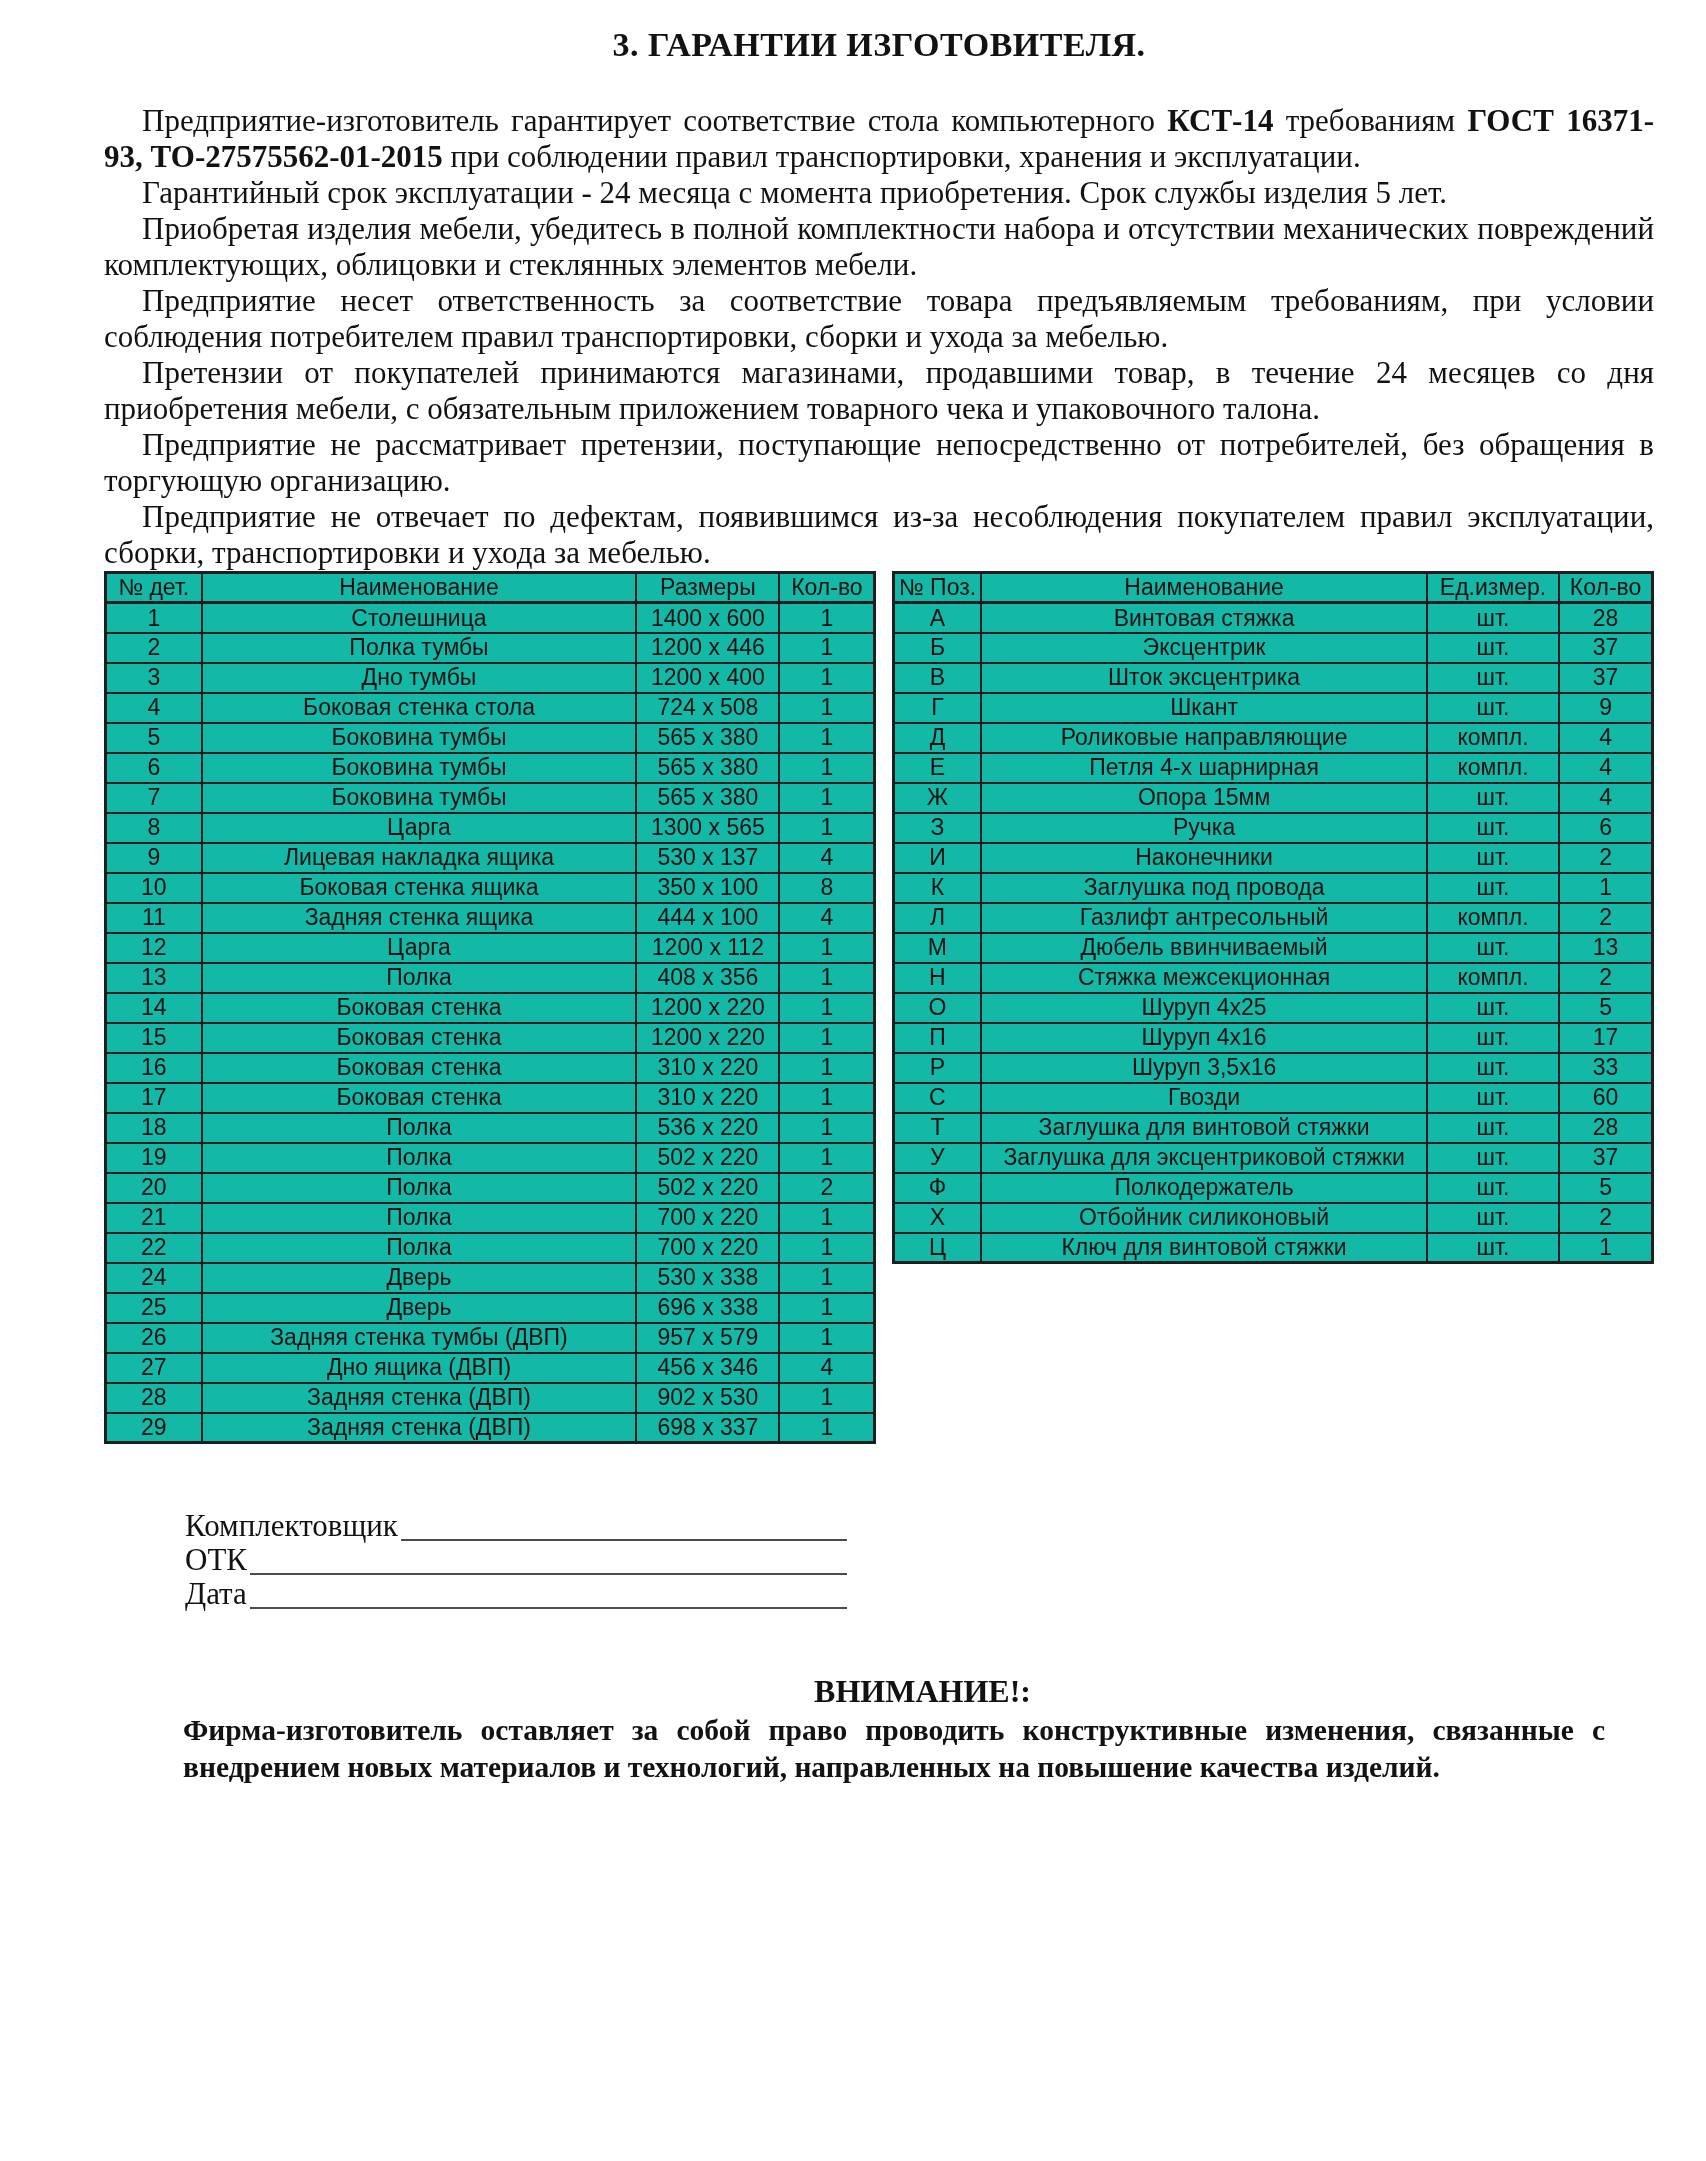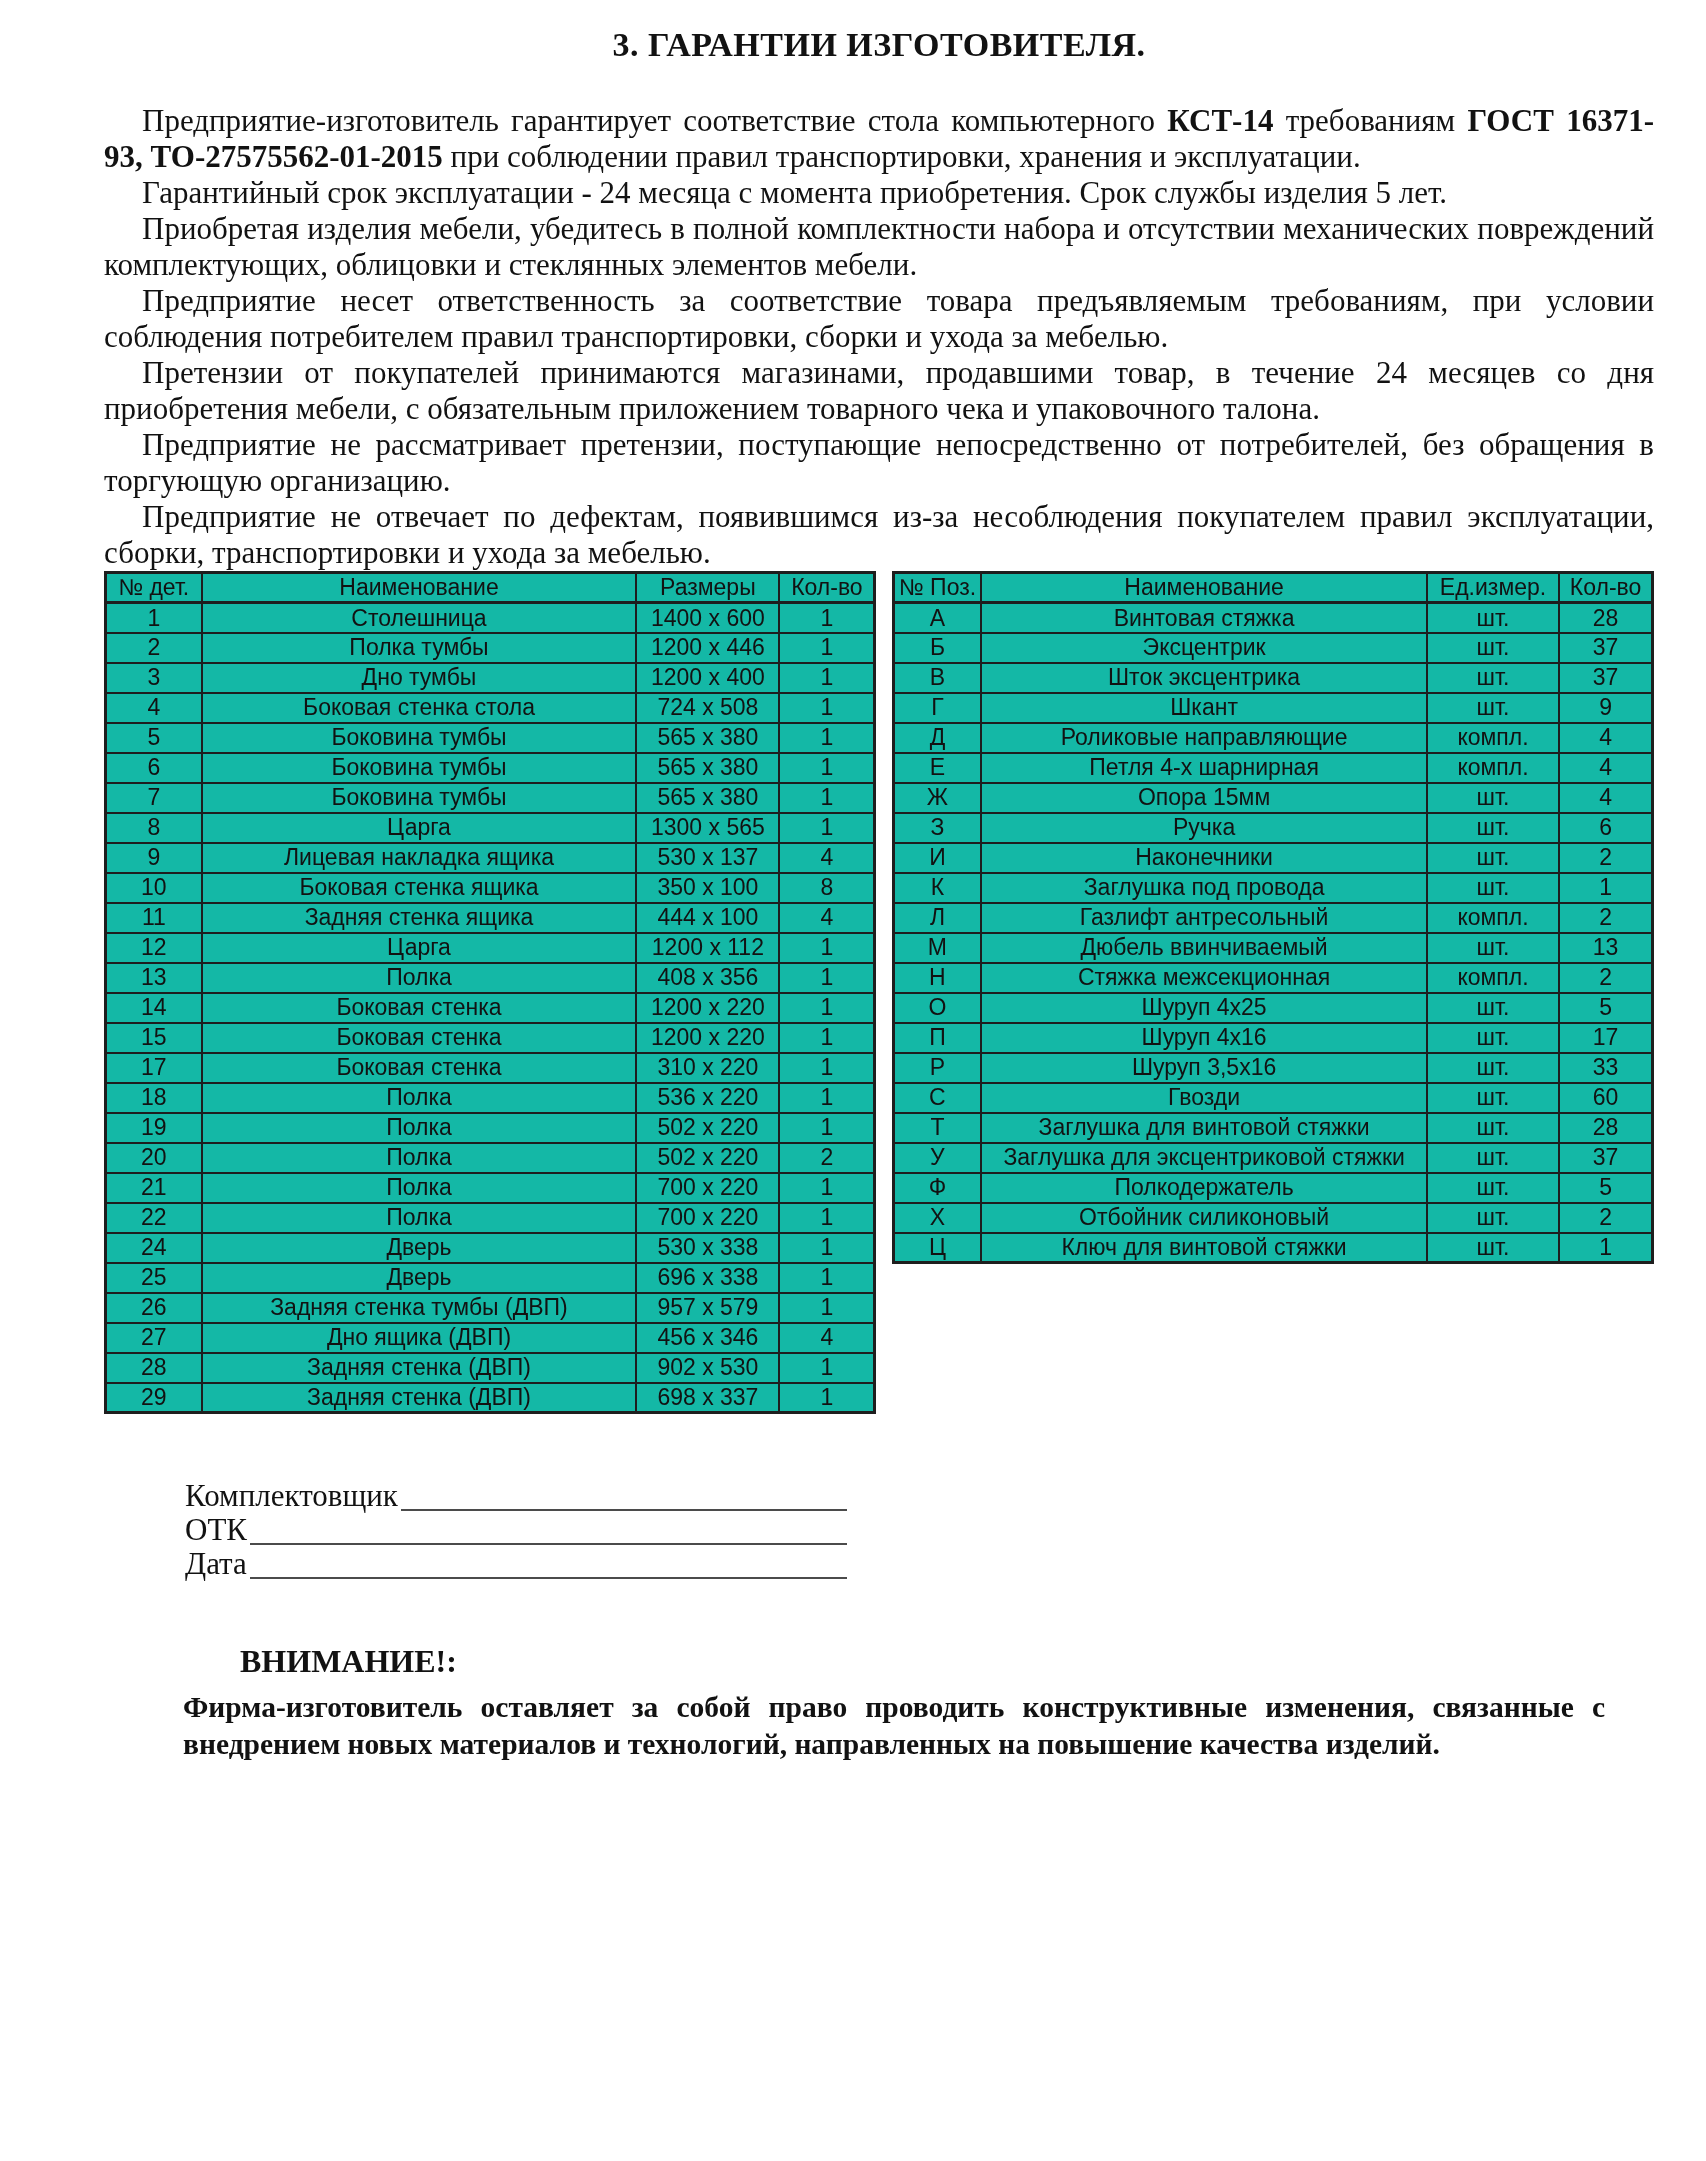--- a/index.html
+++ b/index.html
@@ -58,21 +58,21 @@
   .parts    col:nth-child(1){width:12.5%;} .parts    col:nth-child(2){width:56.5%;}
   .parts    col:nth-child(3){width:18.6%;} .parts    col:nth-child(4){width:12.4%;}
   .hardware col:nth-child(1){width:11.6%;} .hardware col:nth-child(2){width:58.7%;}
   .hardware col:nth-child(3){width:17.4%;} .hardware col:nth-child(4){width:12.3%;}
 
   .signoff { margin-top:66px; margin-left:81px; width:662px; font-size:31px; }
   .sign-row { display:flex; align-items:flex-end; height:34px; }
   .sign-row .line { flex:1; border-bottom:2.2px solid #4b4b4b; margin-bottom:2.7px; margin-left:3.3px; }
 
   .attention { margin-top:61px; margin-left:79px; margin-right:49px; }
-  .attention-title { font-size:32px; font-weight:bold; margin-left:57px; margin-bottom:9px; }
+  .attention-title { font-size:32px; font-weight:bold; margin-left:57px; margin-bottom:2px;text-align:center; }
   .attention-text { font-size:29.5px; font-weight:bold; line-height:37px; text-align:justify; }
 </style>
 </head>
 <body>
 
 <div class="page">
 
   <h1 class="doc-title">3. ГАРАНТИИ ИЗГОТОВИТЕЛЯ.</h1>
 
   <div class="warranty">
@@ -184,20 +184,26 @@
           <tr>
             <td>14</td>
             <td>Боковая стенка</td>
             <td>1200 x 220</td>
             <td>1</td>
           </tr>
           <tr>
             <td>15</td>
             <td>Боковая стенка</td>
             <td>1200 x 220</td>
+            <td>1</td>
+          </tr>
+          <tr>
+            <td>16</td>
+            <td>Боковая стенка</td>
+            <td>310 x 220</td>
             <td>1</td>
           </tr>
           <tr>
             <td>17</td>
             <td>Боковая стенка</td>
             <td>310 x 220</td>
             <td>1</td>
           </tr>
           <tr>
             <td>18</td>

